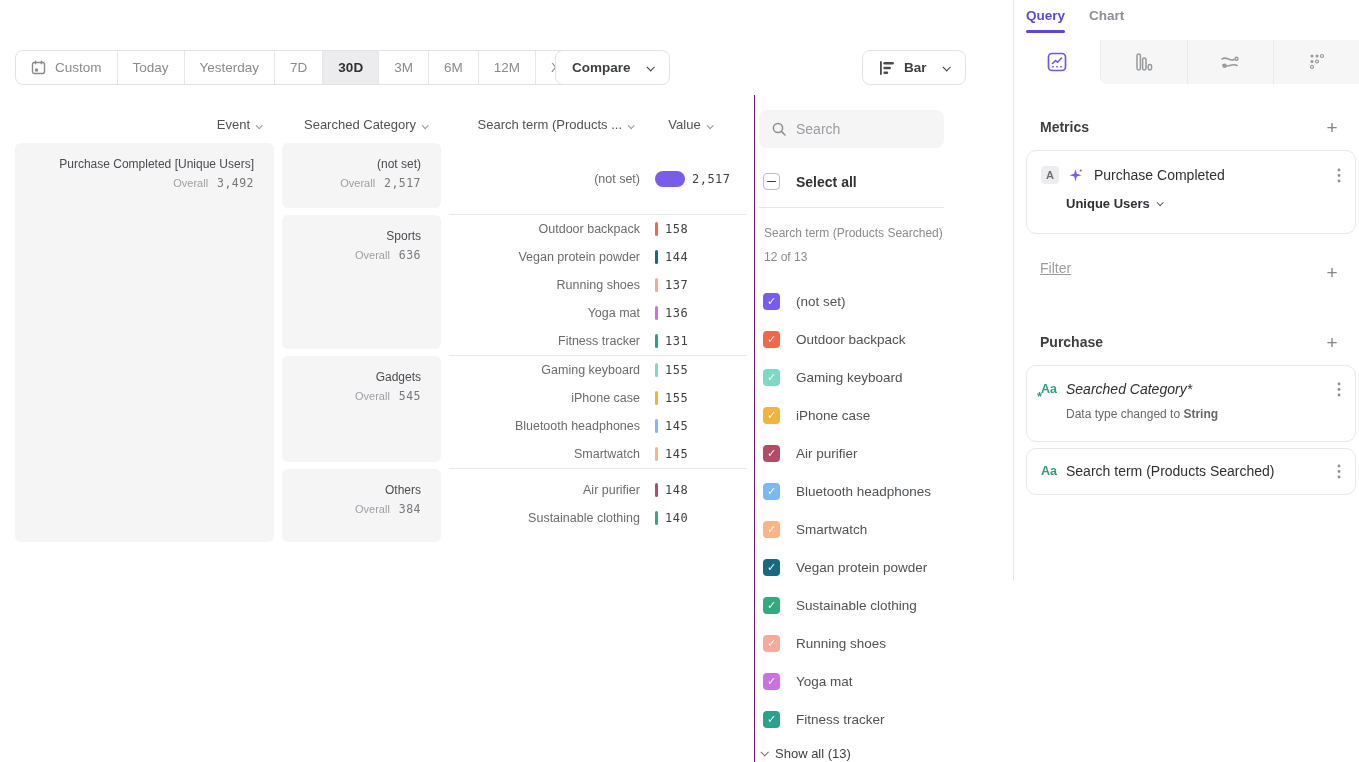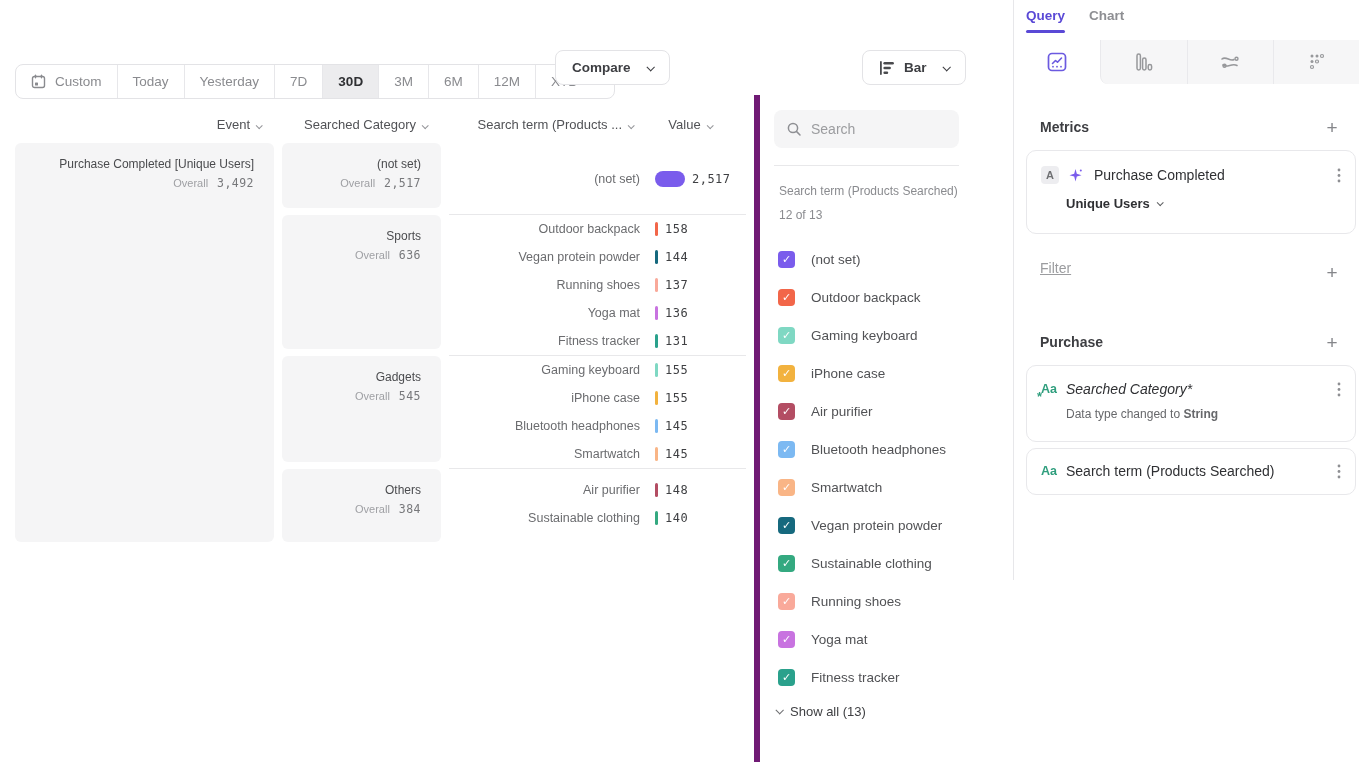--- a/index.html
+++ b/index.html
@@ -6,21 +6,21 @@
   html,body { width:1359px; height:762px; background:#ffffff; overflow:hidden;
     font-family:"Liberation Sans","DejaVu Sans",sans-serif; }
   .mono { font-family:"DejaVu Sans Mono",monospace; letter-spacing:.04em; }
   .chev { display:inline-block; width:6px; height:6px; border-right:1.6px solid currentColor;
     border-bottom:1.6px solid currentColor; transform:rotate(45deg) translateY(-1px); margin-left:7px; }
   .chev.sm { width:5px; height:5px; }
 
   
   #chart-area { position:absolute; left:0; top:0; width:1013px; height:762px; }
 
-  .date-group { position:absolute; left:15px; top:64px; height:35px; display:inline-flex;
+  .date-group { position:absolute; left:15px; top:50px; height:35px; display:inline-flex;
     align-items:stretch; border:1px solid #e3e3e6; border-radius:8px; background:#fff; overflow:hidden; }
   .date-btn { display:flex; align-items:center; gap:9px; padding:0 15px; font-size:13.5px;
     color:#8a8b8f; border-left:1px solid #e7e7ea; cursor:pointer; white-space:nowrap; }
   .date-btn:first-child { border-left:none; }
   .date-btn.sel { background:#ececee; color:#2f3033; font-weight:700; }
   .pill-btn { position:absolute; top:50px; height:35px; display:inline-flex; align-items:center; gap:9px;
     border:1px solid #e3e3e6; border-radius:8px; background:#fff; padding:0 16px; font-size:13.5px;
     color:#3d3e42; font-weight:600; }
   #compare-btn { left:555px; }
   #bar-type-btn { left:862px; }
@@ -44,21 +44,21 @@
   .term-row { display:flex; align-items:center; height:28px; }
   .group.g-first .term-row { height:71px; }
   .term-label { flex:1; text-align:right; padding-right:15px; font-size:12.5px; color:#6b6c6f; white-space:nowrap; }
   .term-bar-zone { width:91px; display:flex; align-items:center; gap:7px; }
   .term-bar { height:14px; border-radius:1.5px; flex:none; }
   .group.g-first .term-bar { height:16px; border-radius:8px; }
   .term-value { font-size:12px; color:#3f4043; }
 
   
   #filter-panel { position:absolute; left:754px; top:95px; width:259px; height:667px;
-    border-left:6px solid #701a75; padding-left:14px; }
+    border-left:1px solid #701a75; padding-left:4px; }
   #search-box { margin-top:15px; width:185px; height:38px; background:#f5f5f6; border-radius:8px;
     display:flex; align-items:center; padding:0 12px; gap:9px; }
   #search-box input { border:none; outline:none; background:transparent; font-size:14px; color:#3f4043;
     width:130px; font-family:"Liberation Sans","DejaVu Sans",sans-serif; }
   #search-box input::placeholder { color:#9b9c9f; }
   #select-all-row { margin-top:25px; display:flex; align-items:center; margin-left:4px; }
   #select-all-box { width:17px; height:17px; border:1px solid #bcb9da; border-radius:4px; background:#fff;
     display:flex; align-items:center; justify-content:center; }
   #select-all-box .dash { width:9px; height:1.8px; background:#3f4043; border-radius:1px; }
   #select-all-label { margin-left:16px; font-size:14px; font-weight:600; color:#323336; }
@@ -306,20 +306,26 @@
 </div>
 
 <div id="filter-panel">
   <div id="search-box">
     <svg width="16" height="16" viewBox="0 0 16 16">
       <circle cx="7" cy="7" r="4.6" fill="none" stroke="#8e8f93" stroke-width="1.5"></circle>
       <line x1="10.4" y1="10.4" x2="14" y2="14" stroke="#8e8f93" stroke-width="1.5" stroke-linecap="round"></line>
     </svg>
     <input type="text" placeholder="Search" style="">
   </div>
+  <div id="select-all-row">
+    <span id="select-all-box">
+        <span class="dash"></span>
+      </span>
+    <span id="select-all-label">Select all</span>
+  </div>
   <div id="fp-divider"></div>
   <div id="fp-caption">Search term (Products Searched) 12 of 13</div>
   <div id="filter-items">
       <div class="f-item">
         <span class="f-check" style="background: rgb(122, 92, 236);">✓</span>
         <span class="f-label">(not set)</span>
       </div>
       <div class="f-item">
         <span class="f-check" style="background: rgb(242, 102, 73);">✓</span>
         <span class="f-label">Outdoor backpack</span>

